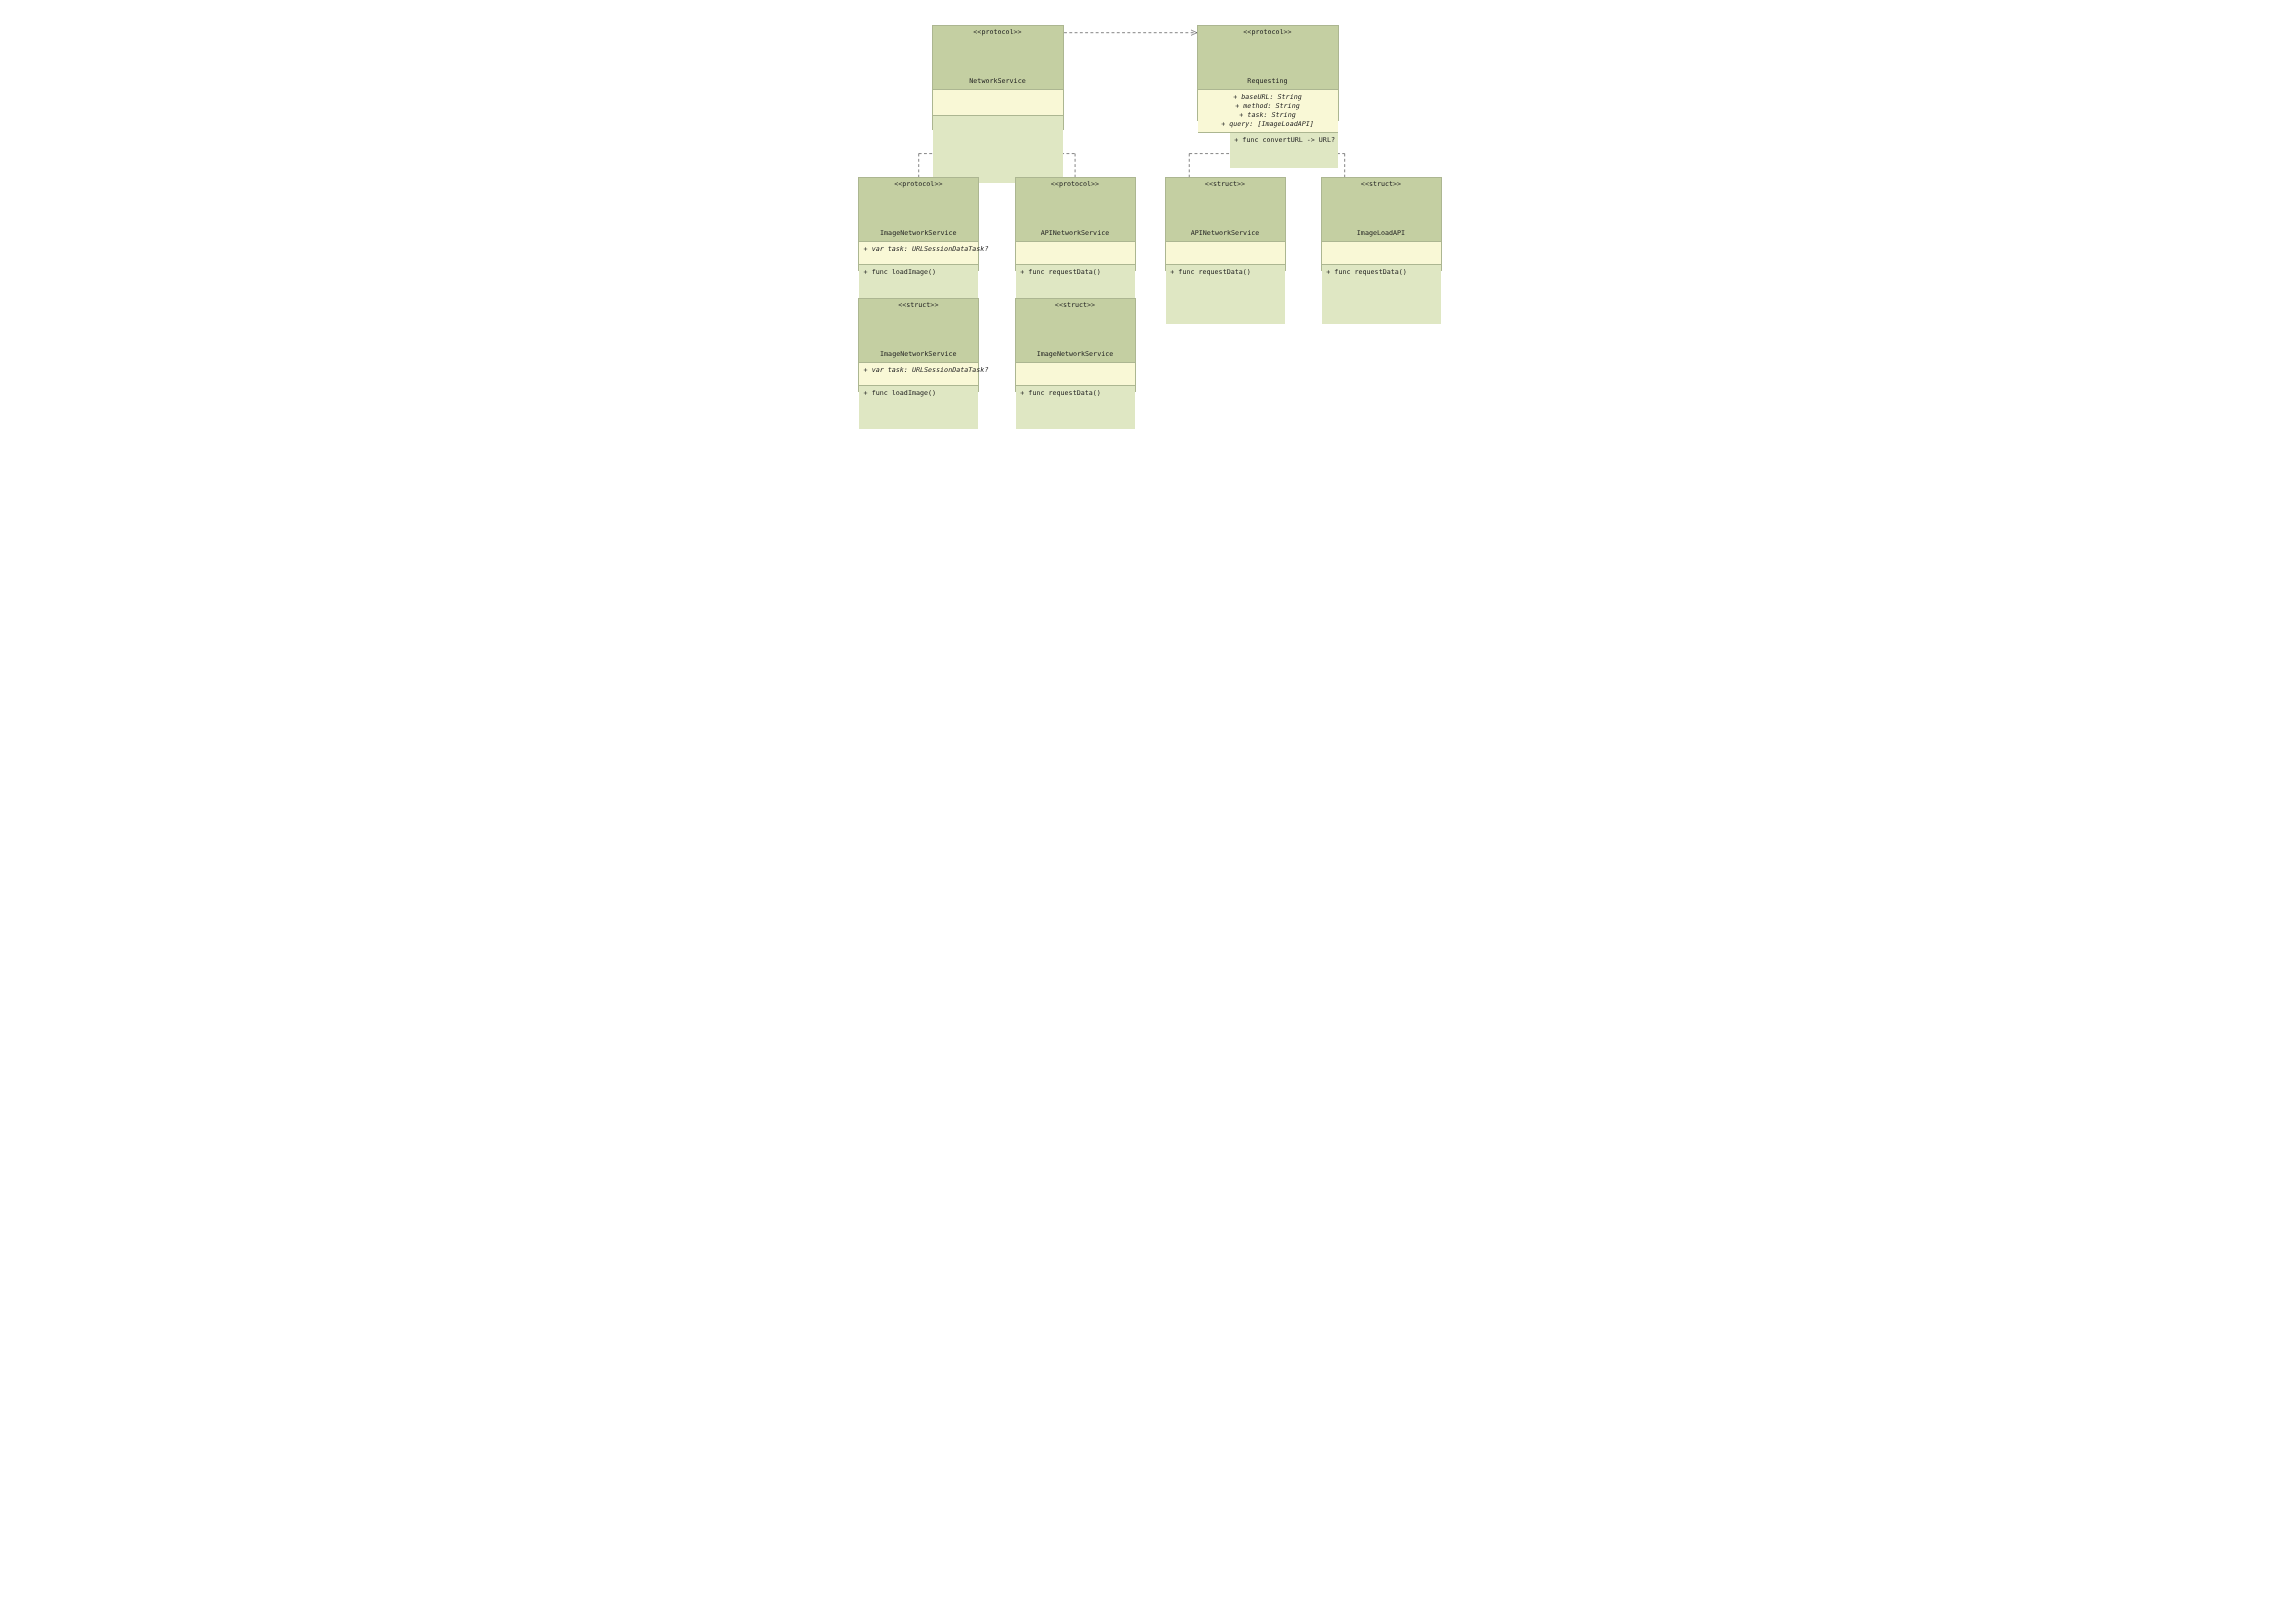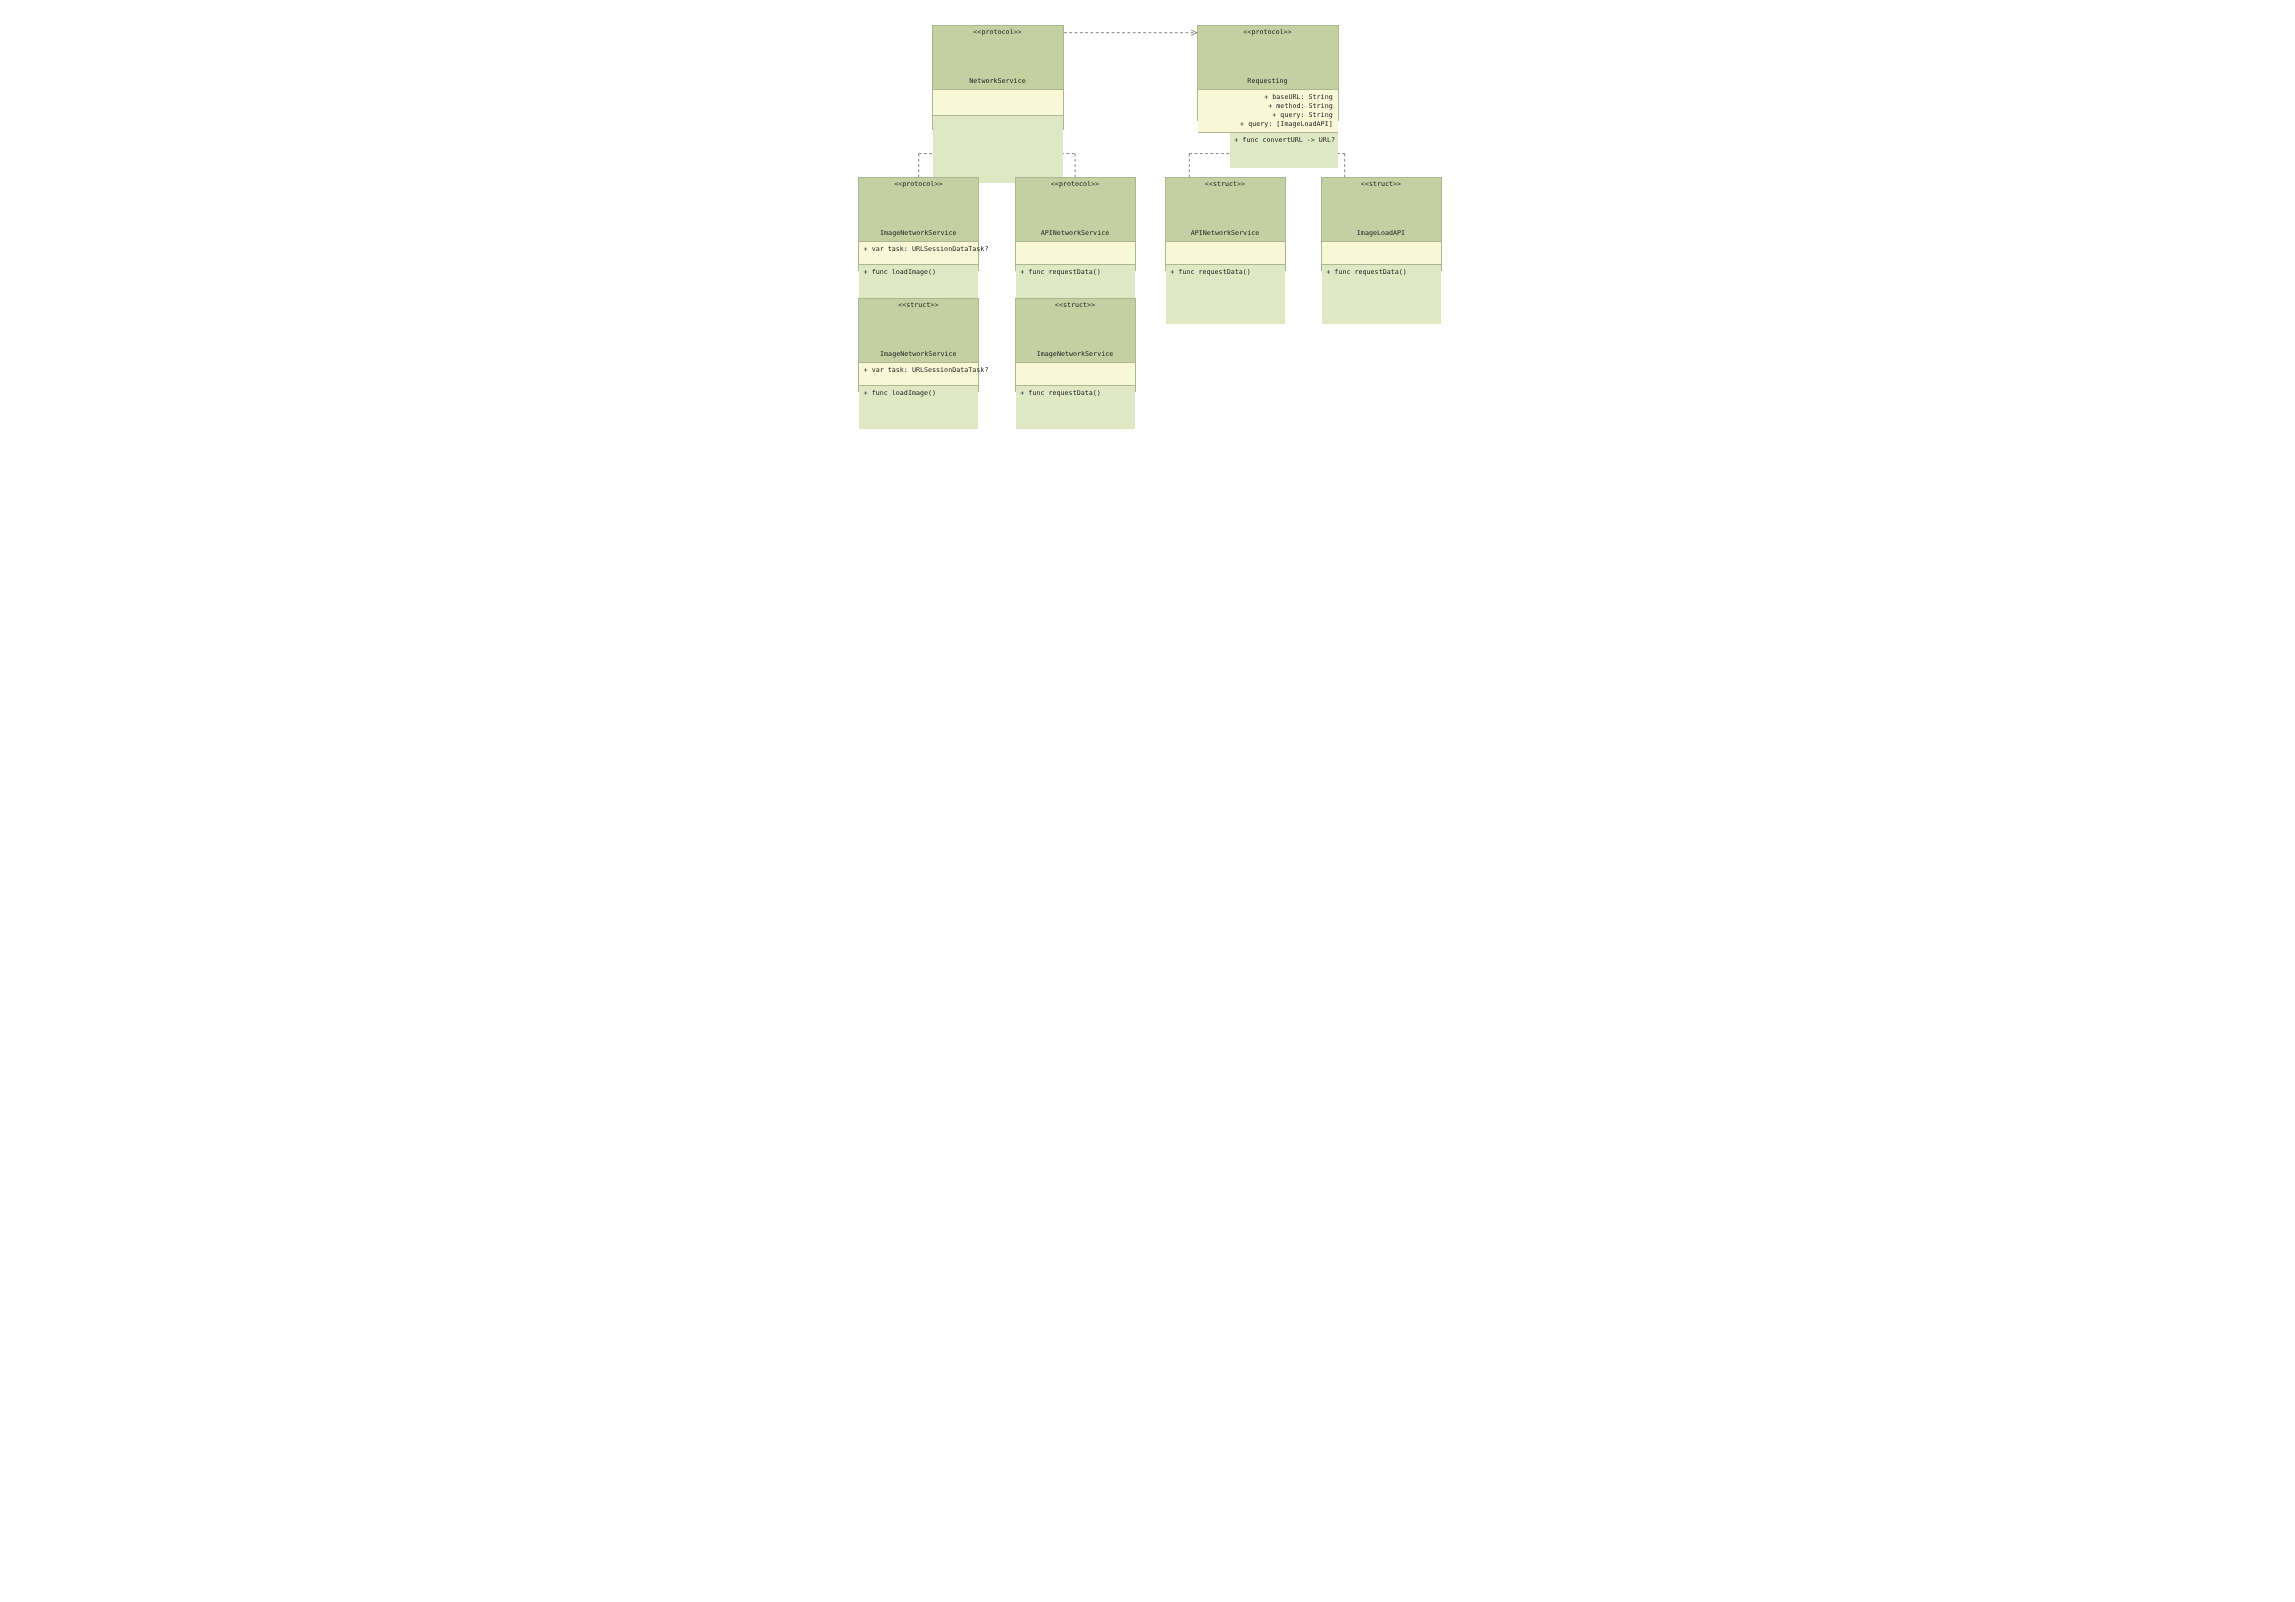--- a/index.html
+++ b/index.html
@@ -37,21 +37,22 @@
     text-align: center;
     padding: 1.9px 2.9px 2.9px;
   }
   .cb-stereo { display: block; }
   .cb-name  { display: block; margin-top: 40px; }
   .cb-attrs {
     background: #f9f8d6;
     border-bottom: 0.5px solid #acb691;
     padding: 2.9px 4.8px;
     min-height: 10.5px;
-    text-align: right;
+    text-align: center;
+    font-style: italic;
   }
   .cb-attrs.empty { min-height: 13.4px; }
   .cb-ops {
     background: #dfe7c3;
     padding: 2.9px 4.8px;
     text-align: left;
     min-height: 9.6px;
   }
   .cb-line { display: block; white-space: nowrap; }
   .stroke { stroke: #555; stroke-width: 1.5; fill: none; }
@@ -100,21 +101,21 @@
   </div>
 
   <div class="class-box" style="left:356px; top:25px; width:142px; height:96px;">
     <div class="cb-head">
       <span class="cb-stereo">&lt;&lt;protocol&gt;&gt;</span>
       <span class="cb-name">Requesting</span>
     </div>
     <div class="cb-attrs">
       <span class="cb-line">+ baseURL: String</span>
       <span class="cb-line">+ method: String</span>
-      <span class="cb-line">+ query: String</span>
+      <span class="cb-line">+ task: String</span>
       <span class="cb-line">+ query: [ImageLoadAPI]</span>
     </div>
     <div class="cb-ops" style="min-height:29px;margin-left:32px;">
       <span class="cb-line">+ func convertURL -&gt; URL?</span>
     </div>
   </div>
 
   <div class="class-box" style="left:17.3px; top:177px; width:121px; height:94px;">
     <div class="cb-head">
       <span class="cb-stereo">&lt;&lt;protocol&gt;&gt;</span>

